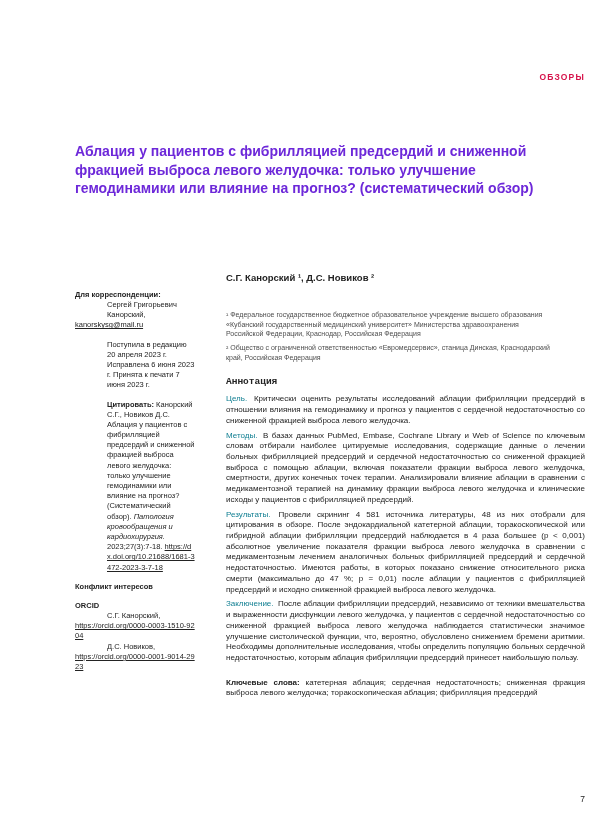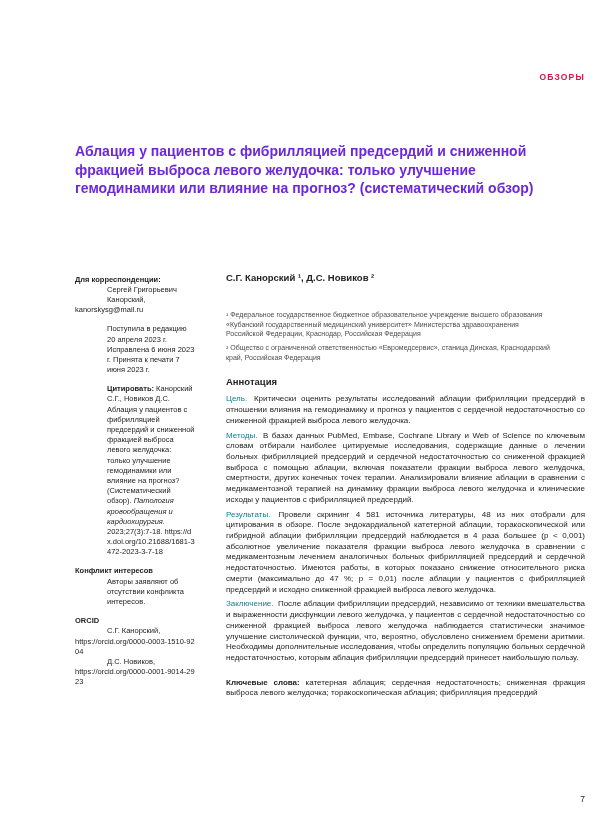--- a/index.html
+++ b/index.html
@@ -28,26 +28,26 @@
     display:flex; align-items:center;
   }
   .sidebar { width:120px; flex:0 0 120px; font-size:7.5px; line-height:1.36; }
   .col-divider { border-left:1px solid #d9d9d9; margin-left:13px; margin-right:17px; }
   .main { flex:1; font-size:8px; line-height:1.34; }
 
   .sb-block { margin-bottom:9px; }
   .sb-heading { font-weight:bold; }
   .sb-heading-inline { font-weight:bold; }
   .sb-text { text-align:left; word-wrap:break-word;margin-left:32px; }
-  .link { color:inherit; cursor:pointer; word-break:break-all; }
+  .link { color:inherit; text-decoration:underline; cursor:pointer; word-break:break-all; }
   .italic { font-style:italic; }
 
   .authors { font-size:9.5px; font-weight:bold; margin-bottom:25px; }
   .affiliation { font-size:7px; line-height:1.4; color:#4d4d4d; margin-bottom:4px; max-width:330px; }
-  .abstract-heading { font-size:9.5px; font-weight:bold; margin:13px 0 6px 0; }
+  .abstract-heading { font-size:9.5px; font-weight:bold; margin:13px 0 6px 0;font-family:Liberation Mono, monospace; }
   .para { text-align:justify; margin-bottom:4px; }
   .lead { font-weight:normal; color:#0f7e91; margin-right:2px; }
   .keywords { margin-top:14px; text-align:justify; }
   .kw-label { font-weight:bold; }
 
   .cc-badge {
     display:inline-flex; align-items:center; gap:2px;
     border:1.4px solid #000; border-radius:3px;
     padding:1px 4px; margin-top:5px; background:#fff;
   }
@@ -88,21 +88,20 @@
         <span class="sb-heading-inline">Цитировать:</span>
         <span>Канорский С.Г., Новиков Д.С. Аблация у пациентов с фибрилляцией предсердий и сниженной фракцией выброса левого желудочка: только улучшение гемодинамики или влияние на прогноз? (Систематический обзор).</span>
         <span class="italic">Патология кровообращения и кардиохирургия.</span>
         <span>2023;27(3):7-18.</span>
         <a class="link">https://dx.doi.org/10.21688/1681-3472-2023-3-7-18</a>
       </p>
 
 
       <div class="sb-block">
         <div class="sb-heading">Конфликт интересов</div>
-        <div class="sb-text">Авторы заявляют об отсутствии конфликта интересов.</div>
       </div>
 
       <div class="sb-block">
         <div class="sb-heading">ORCID</div>
         <div class="sb-text">С.Г. Канорский,</div>
         <a class="link">https://orcid.org/0000-0003-1510-9204</a>
         <div class="sb-text">Д.С. Новиков,</div>
         <a class="link">https://orcid.org/0000-0001-9014-2923</a>
       </div>
 

